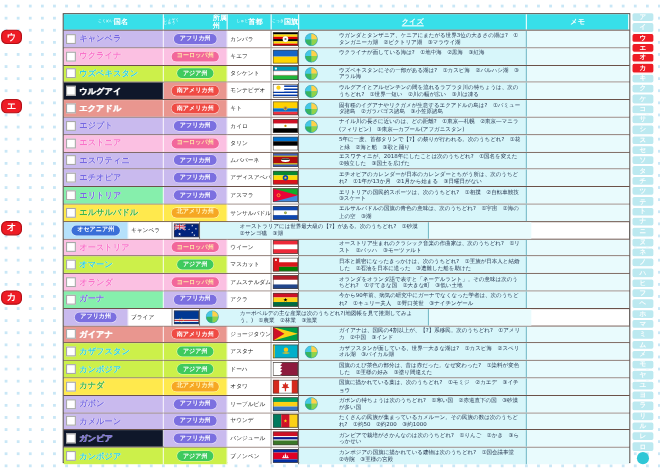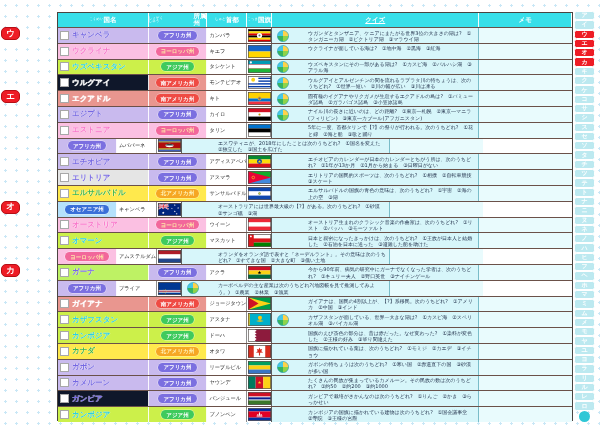--- a/index.html
+++ b/index.html
@@ -282,20 +282,24 @@
               <rect x="0" y="4.33" width="24" height="4.34" fill="#000"></rect>
               <rect x="0" y="8.67" width="24" height="4.33" fill="#fff"></rect>
               <rect x="0.3" y="0.3" width="23.4" height="12.4" fill="none" stroke="#4a4440" stroke-width="0.7"></rect>
             </svg>
           </span>
         </div>
         <div class="cell c-quiz"><span>5年に一度、首都タリンで【?】の祭りが行われる。次のうちどれ?　①花と緑　②海と船　③歌と踊り</span></div>
         <div class="cell c-memo"></div>
       </div>
       <div class="row">
+        <div class="cell c-name" style="background:#c9baee">
+          <span class="checkbox"></span>
+          <span class="cname" style="color:#7668e2">エスワティニ</span>
+        </div>
         <div class="cell c-pill" style="background:#c9baee">
           <span class="pill" style="background:#7b6fe0;color:#ffffff">アフリカ州</span>
         </div>
         <div class="cell c-capital">ムババーネ</div>
         <div class="cell c-flag">
           <span>
             <svg width="23" height="13" viewBox="0 0 24 13">
               <rect x="0" y="0" width="24" height="13" fill="#3e5eb9"></rect>
               <rect x="0" y="2.4" width="24" height="1" fill="#ffd900"></rect>
               <rect x="0" y="3.4" width="24" height="6.2" fill="#b10c0c"></rect>
@@ -327,21 +331,21 @@
               <circle cx="12" cy="6.5" r="2.6" fill="#0f47af"></circle>
               <polygon points="12.00,4.90 12.42,6.02 13.62,6.07 12.68,6.82 13.00,7.98 12.00,7.31 11.00,7.98 11.32,6.82 10.38,6.07 11.58,6.02" fill="#fcdd09"></polygon>
               <rect x="0.3" y="0.3" width="23.4" height="12.4" fill="none" stroke="#4a4440" stroke-width="0.7"></rect>
             </svg>
           </span>
         </div>
         <div class="cell c-quiz"><span>エチオピアのカレンダーが日本のカレンダーとちがう所は、次のうちどれ?　①1年が13か月　②1月から始まる　③日曜日がない</span></div>
         <div class="cell c-memo"></div>
       </div>
       <div class="row">
-        <div class="cell c-name" style="background:#e5e5e5">
+        <div class="cell c-name" style="background:#86efac">
           <span class="checkbox"></span>
           <span class="cname" style="color:#7668e2">エリトリア</span>
         </div>
         <div class="cell c-pill" style="background:#c9baee">
           <span class="pill" style="background:#7b6fe0;color:#ffffff">アフリカ州</span>
         </div>
         <div class="cell c-capital">アスマラ</div>
         <div class="cell c-flag">
           <span>
             <svg width="23" height="13" viewBox="0 0 24 13">
@@ -448,39 +452,43 @@
               <rect x="0" y="0" width="6" height="13" fill="#db161b"></rect>
               <circle cx="3" cy="2.2" r="1" fill="#fff"></circle>
               <rect x="0.3" y="0.3" width="23.4" height="12.4" fill="none" stroke="#4a4440" stroke-width="0.7"></rect>
             </svg>
           </span>
         </div>
         <div class="cell c-quiz"><span>日本と親密になったきっかけは、次のうちどれ?　①王族が日本人と結婚した　②石油を日本に送った　③遭難した船を助けた</span></div>
         <div class="cell c-memo"></div>
       </div>
       <div class="row">
+        <div class="cell c-name" style="background:#fbc0e2">
+          <span class="checkbox"></span>
+          <span class="cname" style="color:#f973c9">オランダ</span>
+        </div>
         <div class="cell c-pill" style="background:#fbc0e2">
           <span class="pill" style="background:#f2679b;color:#ffe9a8">ヨーロッパ州</span>
         </div>
         <div class="cell c-capital">アムステルダム</div>
         <div class="cell c-flag">
           <span>
             <svg width="23" height="13" viewBox="0 0 24 13">
               <rect x="0" y="0" width="24" height="4.33" fill="#ae1c28"></rect>
               <rect x="0" y="4.33" width="24" height="4.34" fill="#fff"></rect>
               <rect x="0" y="8.67" width="24" height="4.33" fill="#21468b"></rect>
               <rect x="0.3" y="0.3" width="23.4" height="12.4" fill="none" stroke="#4a4440" stroke-width="0.7"></rect>
             </svg>
           </span>
         </div>
         <div class="cell c-quiz"><span>オランダをオランダ語で表すと「ネーデルラント」。その意味は次のうちどれ?　①すてきな国　②大きな町　③低い土地</span></div>
         <div class="cell c-memo"></div>
       </div>
       <div class="row">
-        <div class="cell c-name" style="background:#bef264">
+        <div class="cell c-name" style="background:#86efac">
           <span class="checkbox"></span>
           <span class="cname" style="color:#7668e2">ガーナ</span>
         </div>
         <div class="cell c-pill" style="background:#c9baee">
           <span class="pill" style="background:#7b6fe0;color:#ffffff">アフリカ州</span>
         </div>
         <div class="cell c-capital">アクラ</div>
         <div class="cell c-flag">
           <span>
             <svg width="23" height="13" viewBox="0 0 24 13">

